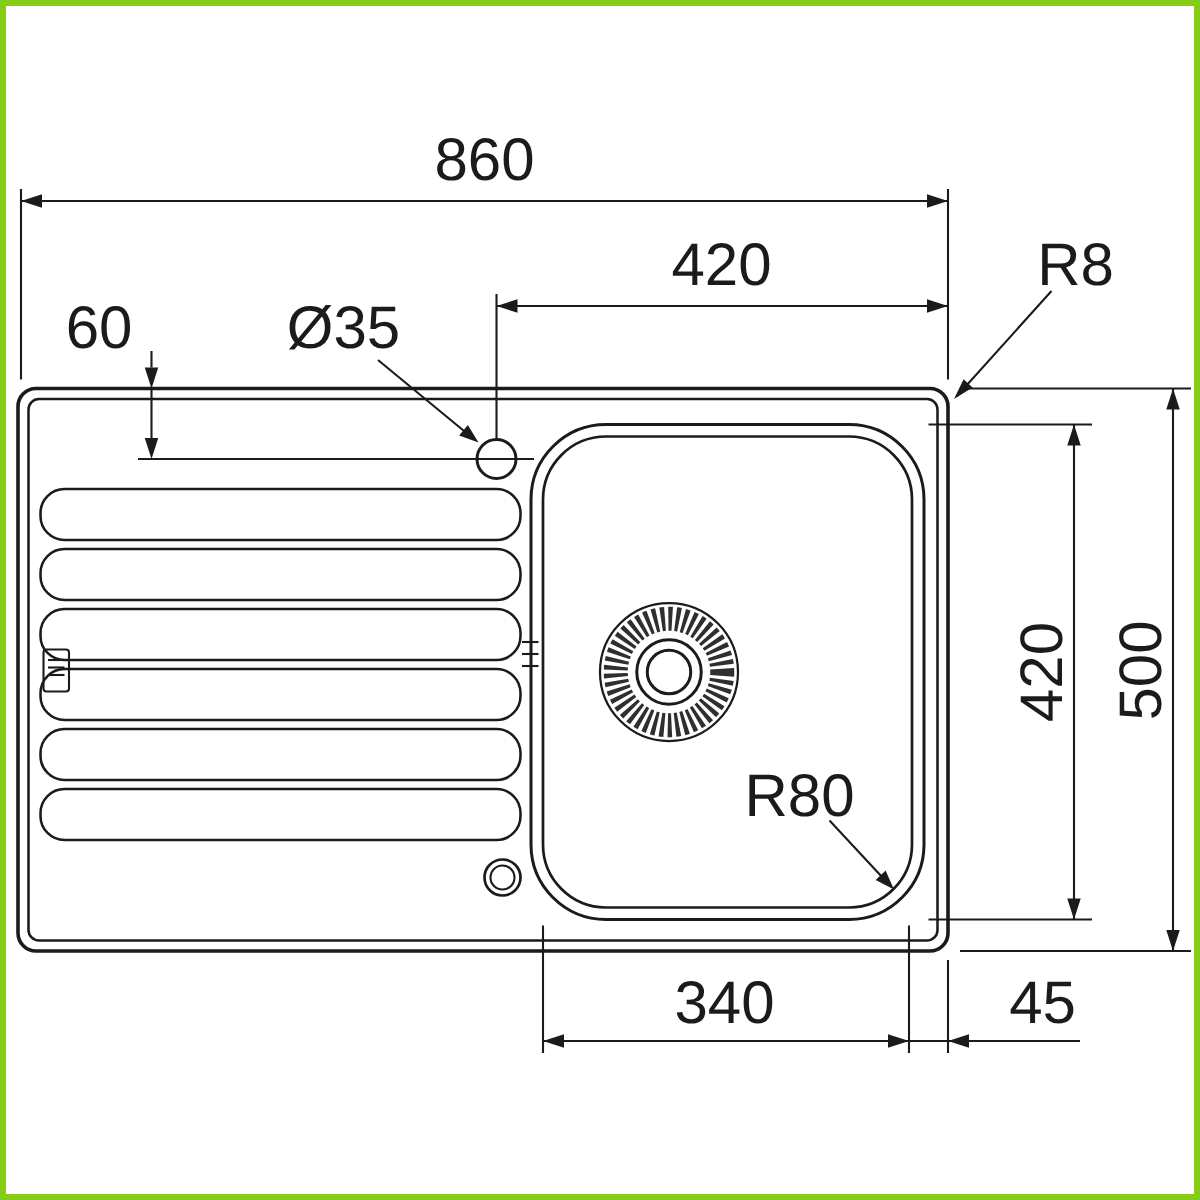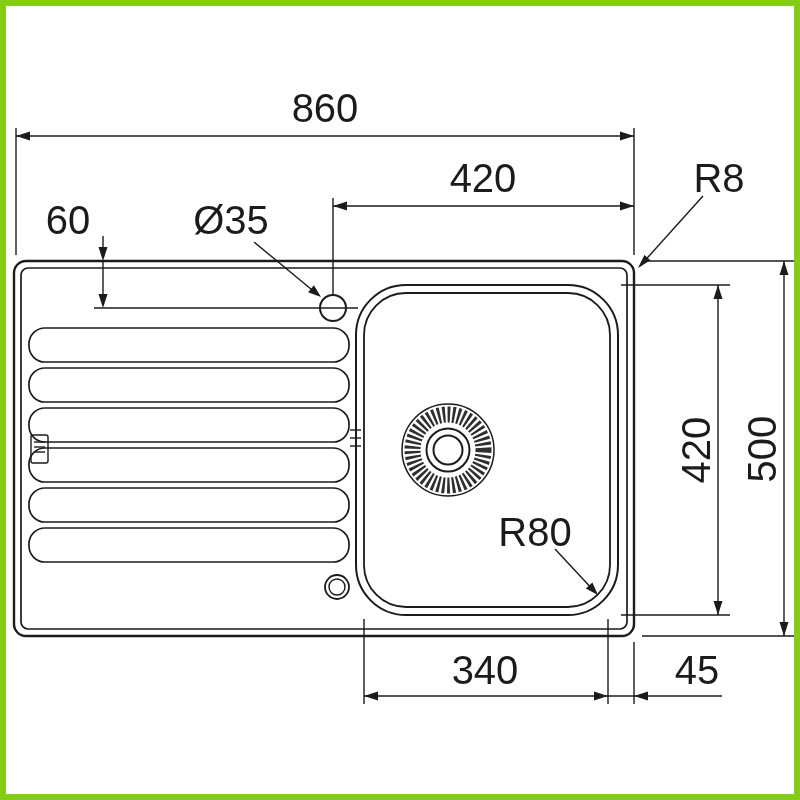--- a/index.html
+++ b/index.html
@@ -1,18 +1,18 @@
 <!DOCTYPE html>
 <html><head>
 <meta charset="utf-8">
 <style>
   html,body{margin:0;padding:0;background:#ffffff;}
   .canvas{
     width:800px;height:800px;position:relative;background:#ffffff;
-    box-sizing:border-box;border:6px solid #84cc16;overflow:hidden;
+    box-sizing:border-box;border:4px solid #84cc16;overflow:hidden;
   }
   svg{display:block;}
   .dim-text{
     font-family:"Liberation Sans","DejaVu Sans",sans-serif;
     font-size:40px;fill:#1b1b1b;
   }
   .outline{fill:none;stroke:#1b1b1b;}
   .dimline{stroke:#1b1b1b;fill:none;stroke-width:1.4;}
   .arrow{fill:#1b1b1b;stroke:none;}
 </style>

